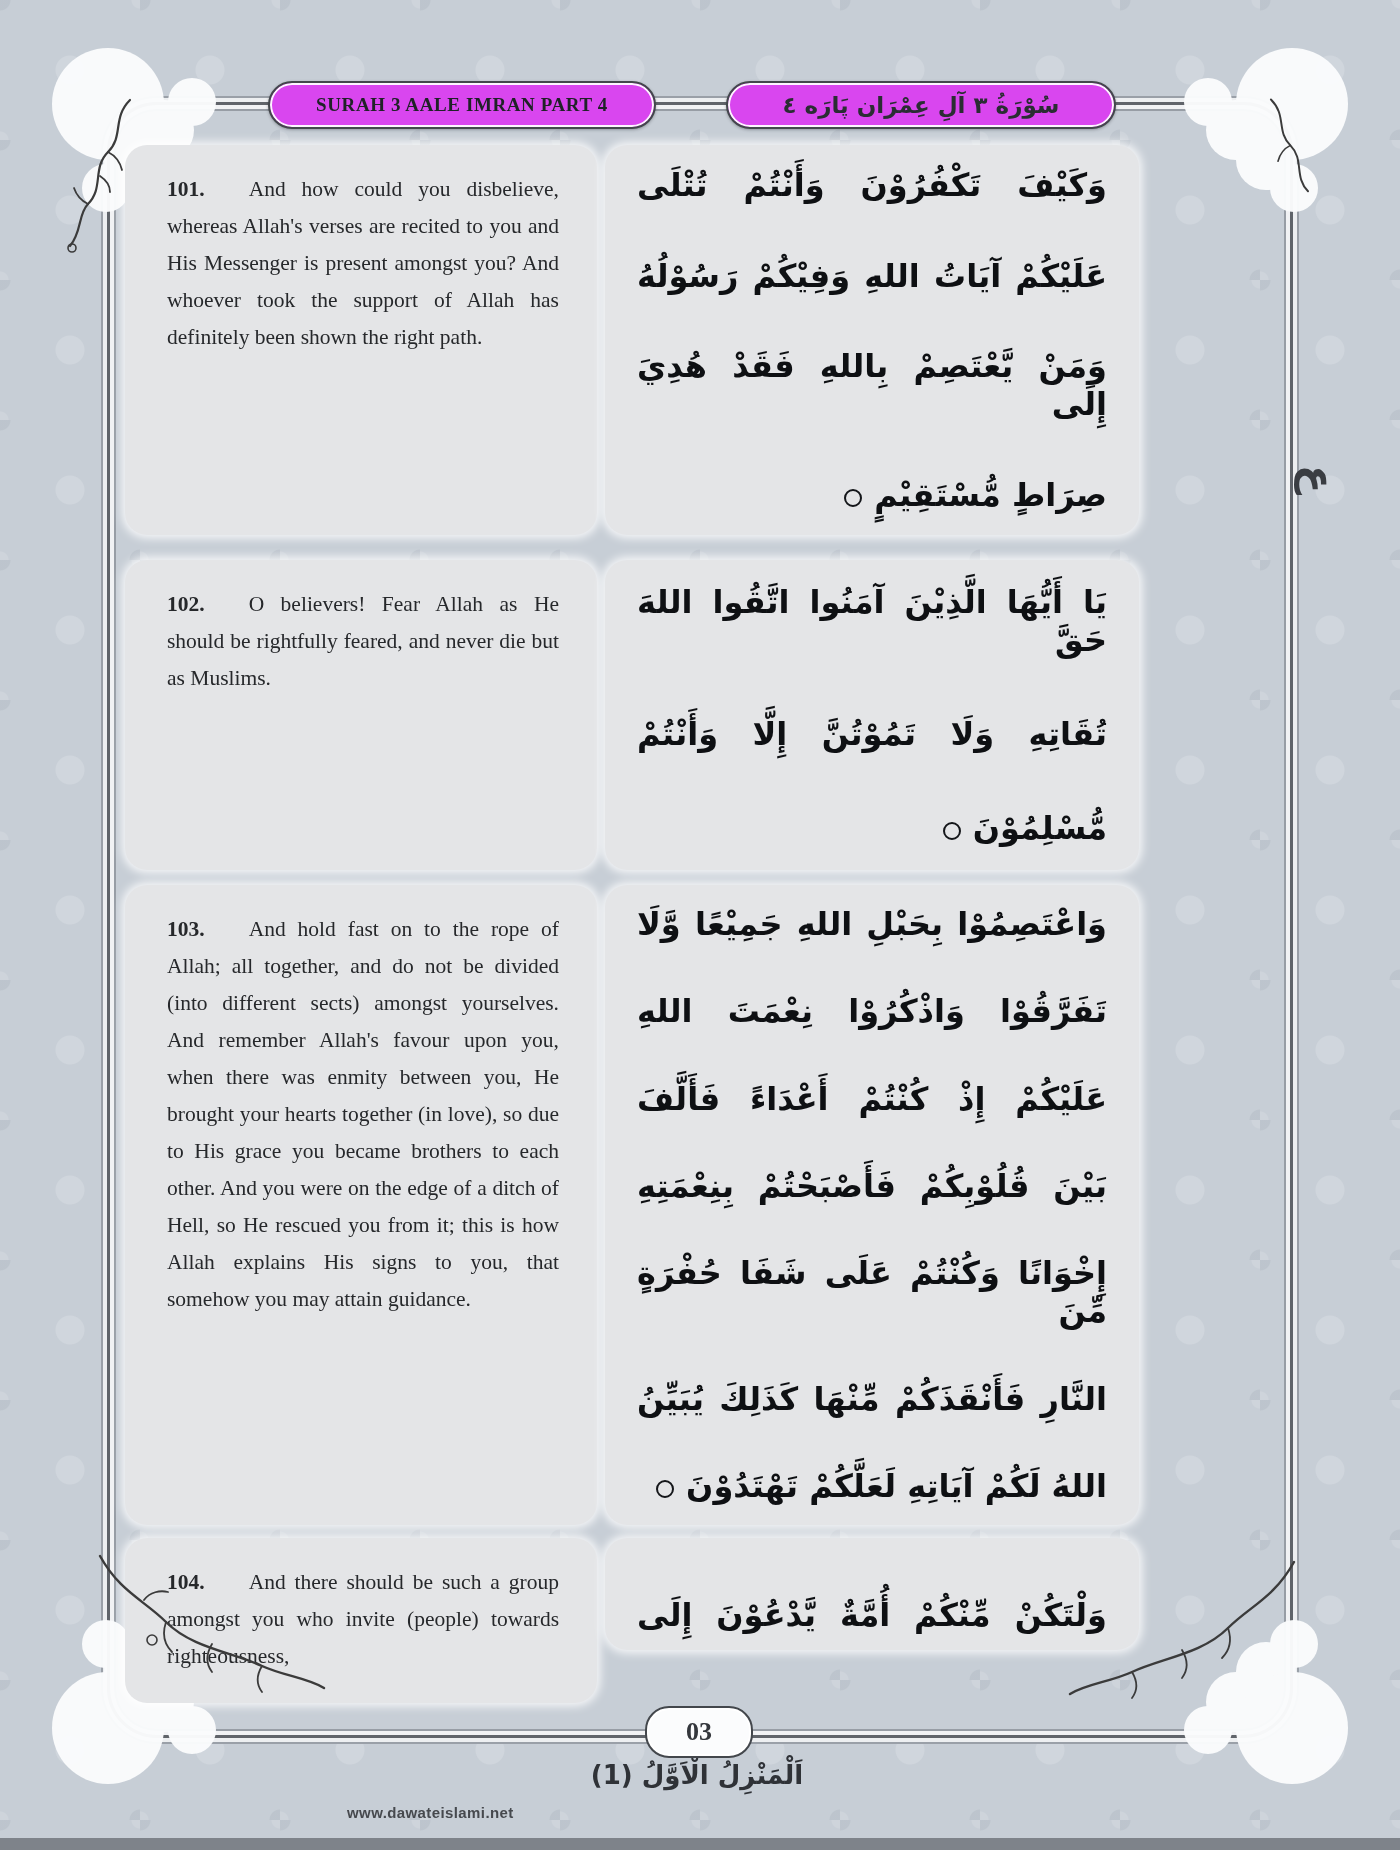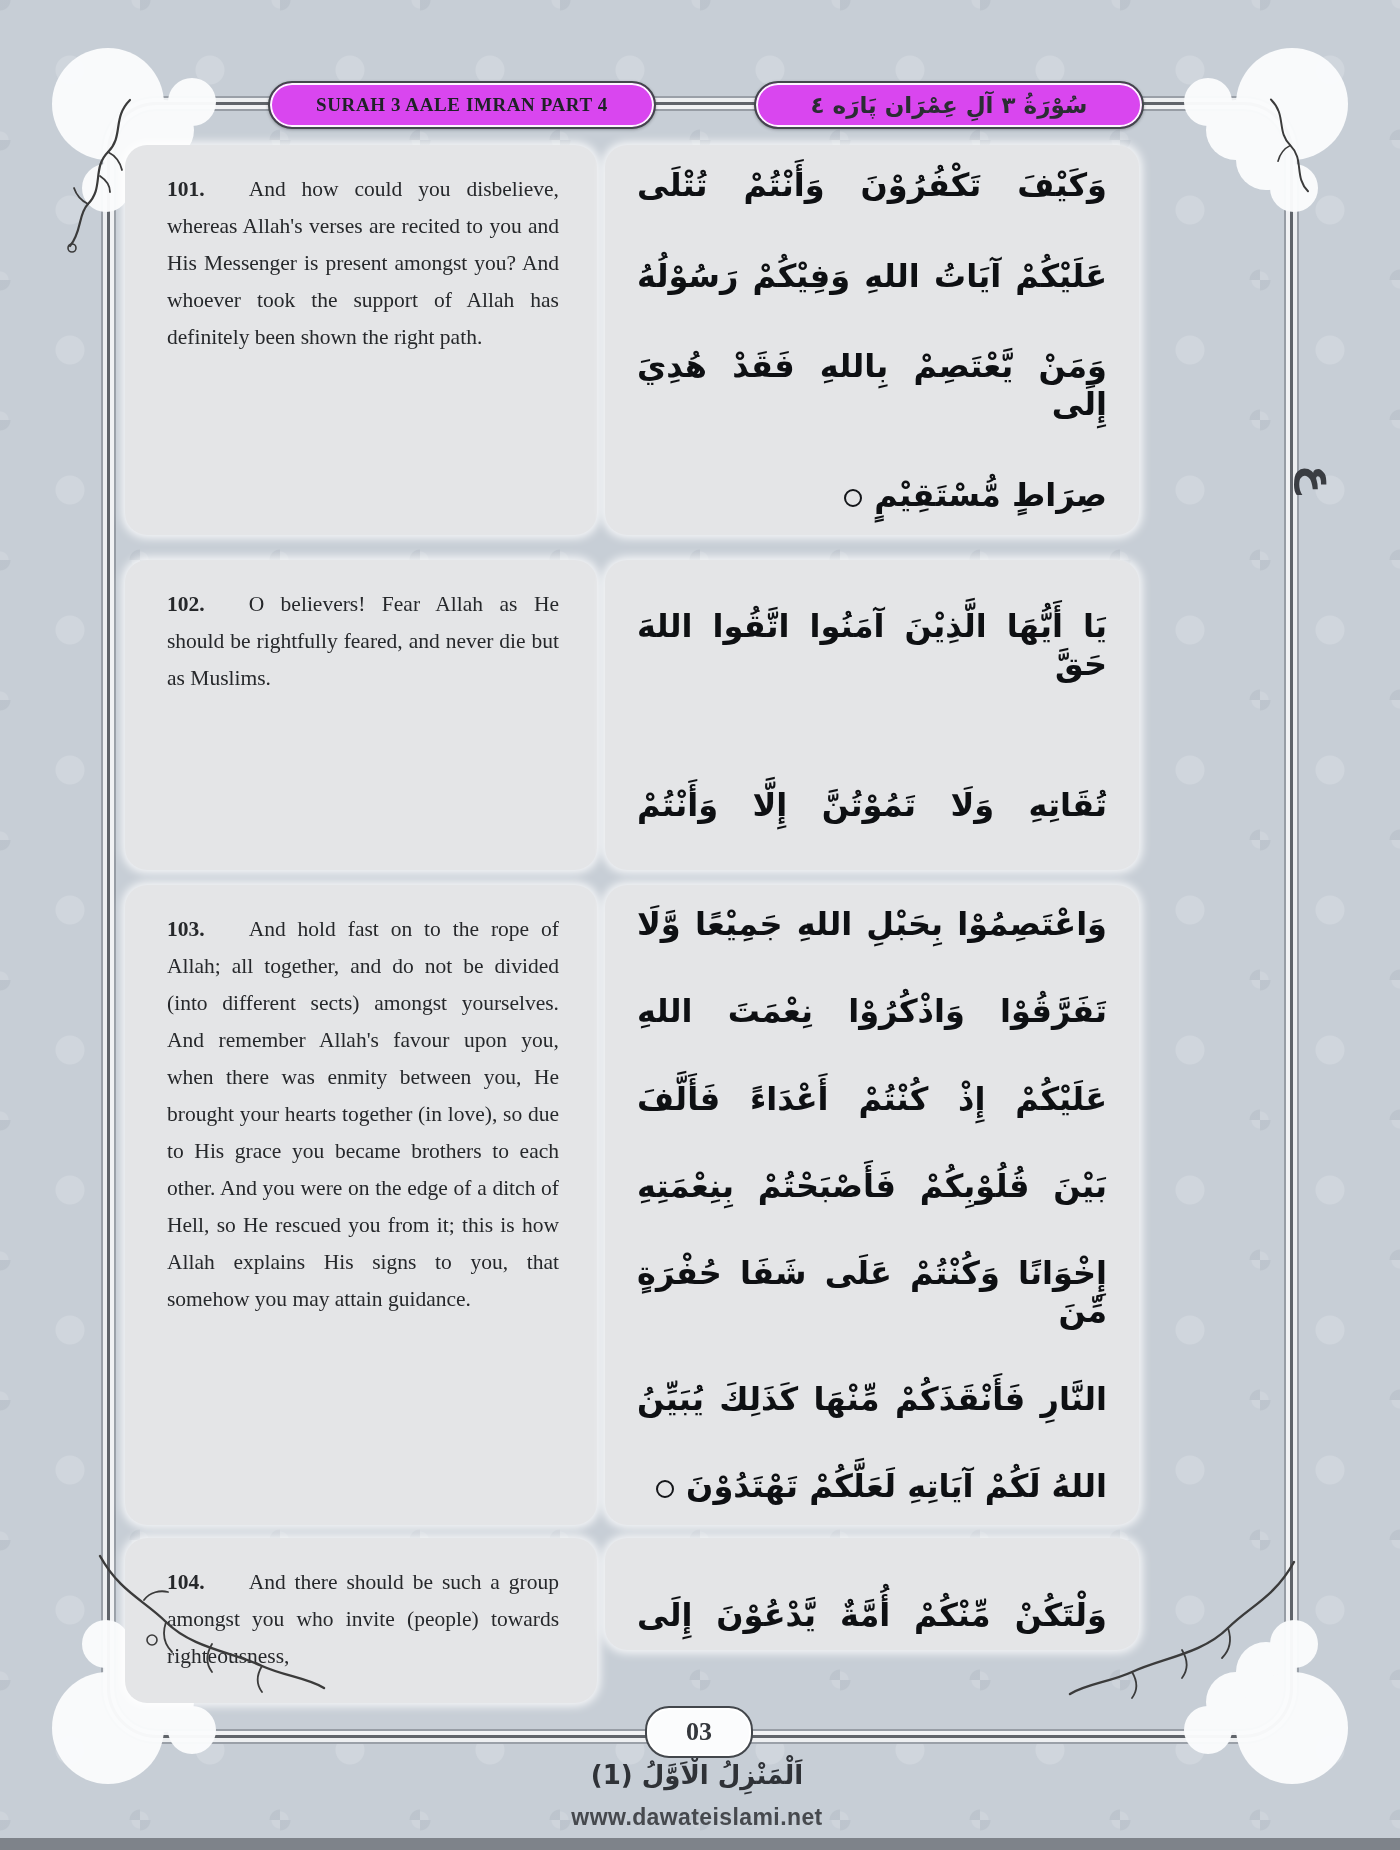--- a/index.html
+++ b/index.html
@@ -28,21 +28,21 @@
   }
 
   
   .banner{
     height:44px;border:2.5px solid #43474c;border-radius:24px;
     background:#d946ef;z-index:6;display:flex;align-items:center;justify-content:center;
     box-shadow:inset 0 0 0 2px rgba(255,255,255,.95), 0 1px 3px rgba(40,44,50,.35);
   }
   .banner-left{left:268px;top:81px;width:384px;}
   .banner-left span{font-size:19px;font-weight:bold;letter-spacing:.6px;color:#1f2227;}
-  .banner-right{left:754px;top:81px;width:386px;}
+  .banner-right{left:726px;top:81px;width:386px;}
   .banner-right span{font-family:"DejaVu Sans",sans-serif;font-size:23px;font-weight:bold;color:#2a2d33;direction:rtl;}
 
   
   .box{
     background:#e4e5e7;border-radius:22px;z-index:4;
     box-shadow:0 0 10px 3px rgba(255,255,255,.85);
   }
   .en-box{padding:26px 38px 18px 42px;box-sizing:border-box;}
   .en-box p{
     margin:0;font-size:21.5px;line-height:37px;color:#26282b;
@@ -82,22 +82,22 @@
     background:#fbfcfd;border:2.5px solid #43474c;z-index:6;
     box-shadow:inset 0 0 0 2px rgba(255,255,255,.95);
     display:flex;align-items:center;justify-content:center;
     font-size:26px;font-weight:bold;color:#34373c;
   }
   .manzil{
     left:347px;top:1760px;width:700px;text-align:center;z-index:3;
     font-family:"DejaVu Sans",sans-serif;font-size:26px;font-weight:bold;color:#2f3237;direction:rtl;
   }
   .website{
-    left:347px;top:1804px;width:700px;text-align:center;z-index:3;
-    font-family:"Liberation Sans",sans-serif;font-size:23px;font-weight:bold;color:#46494e;letter-spacing:.4px;
+    left:347px;top:1804px;width:700px;text-align:left;z-index:3;
+    font-family:"Liberation Sans",sans-serif;font-size:15px;font-weight:bold;color:#46494e;letter-spacing:.4px;
   }
   .bottom-strip{left:0;top:1838px;width:1400px;height:12px;background:#7e838a;z-index:2;}
 
   
   .lace{width:112px;height:112px;border-radius:50%;background:#fbfcfd;z-index:3;opacity:.97;}
   .lace-tl{left:52px;top:48px;box-shadow:56px 26px 0 -26px #fbfcfd,26px 56px 0 -26px #fbfcfd,84px -2px 0 -32px #fbfcfd,-2px 84px 0 -32px #fbfcfd;}
   .lace-tr{left:1236px;top:48px;box-shadow:-56px 26px 0 -26px #fbfcfd,-26px 56px 0 -26px #fbfcfd,-84px -2px 0 -32px #fbfcfd,2px 84px 0 -32px #fbfcfd;}
   .lace-bl{left:52px;top:1672px;box-shadow:56px -26px 0 -26px #fbfcfd,26px -56px 0 -26px #fbfcfd,84px 2px 0 -32px #fbfcfd,-2px -84px 0 -32px #fbfcfd;}
   .lace-br{left:1236px;top:1672px;box-shadow:-56px -26px 0 -26px #fbfcfd,-26px -56px 0 -26px #fbfcfd,-84px 2px 0 -32px #fbfcfd,2px -84px 0 -32px #fbfcfd;}
 
@@ -149,20 +149,21 @@
     <div class="ar-line">وَمَنْ يَّعْتَصِمْ بِاللهِ فَقَدْ هُدِيَ إِلَى</div>
     <div class="ar-line ar-last">صِرَاطٍ مُّسْتَقِيْمٍ<span class="ayah-mark"></span></div>
   </div>
 
 <div class="abs box en-box" style="left:125px;top:560px;width:472px;height:310px;">
   <p><span class="vnum">102.</span><span class="vtab"></span><span>O believers! Fear Allah as He should be rightfully feared, and never die but as Muslims.</span></p>
 </div>
 <div class="abs box ar-box" style="left:605px;top:560px;width:534px;height:310px;">
     <div class="ar-line">يَا أَيُّهَا الَّذِيْنَ آمَنُوا اتَّقُوا اللهَ حَقَّ</div>
     <div class="ar-line">تُقَاتِهِ وَلَا تَمُوْتُنَّ إِلَّا وَأَنْتُمْ</div>
+    <div class="ar-line ar-last">مُّسْلِمُوْنَ<span class="ayah-mark"></span></div>
   </div>
 
 <div class="abs box en-box" style="left:125px;top:885px;width:472px;height:640px;">
   <p><span class="vnum">103.</span><span class="vtab"></span><span>And hold fast on to the rope of Allah; all together, and do not be divided (into different sects) amongst yourselves. And remember Allah's favour upon you, when there was enmity between you, He brought your hearts together (in love), so due to His grace you became brothers to each other. And you were on the edge of a ditch of Hell, so He rescued you from it; this is how Allah explains His signs to you, that somehow you may attain guidance.</span></p>
 </div>
 <div class="abs box ar-box" style="left:605px;top:885px;width:534px;height:640px;">
     <div class="ar-line">وَاعْتَصِمُوْا بِحَبْلِ اللهِ جَمِيْعًا وَّلَا</div>
     <div class="ar-line">تَفَرَّقُوْا وَاذْكُرُوْا نِعْمَتَ اللهِ</div>
     <div class="ar-line">عَلَيْكُمْ إِذْ كُنْتُمْ أَعْدَاءً فَأَلَّفَ</div>
     <div class="ar-line">بَيْنَ قُلُوْبِكُمْ فَأَصْبَحْتُمْ بِنِعْمَتِهِ</div>

